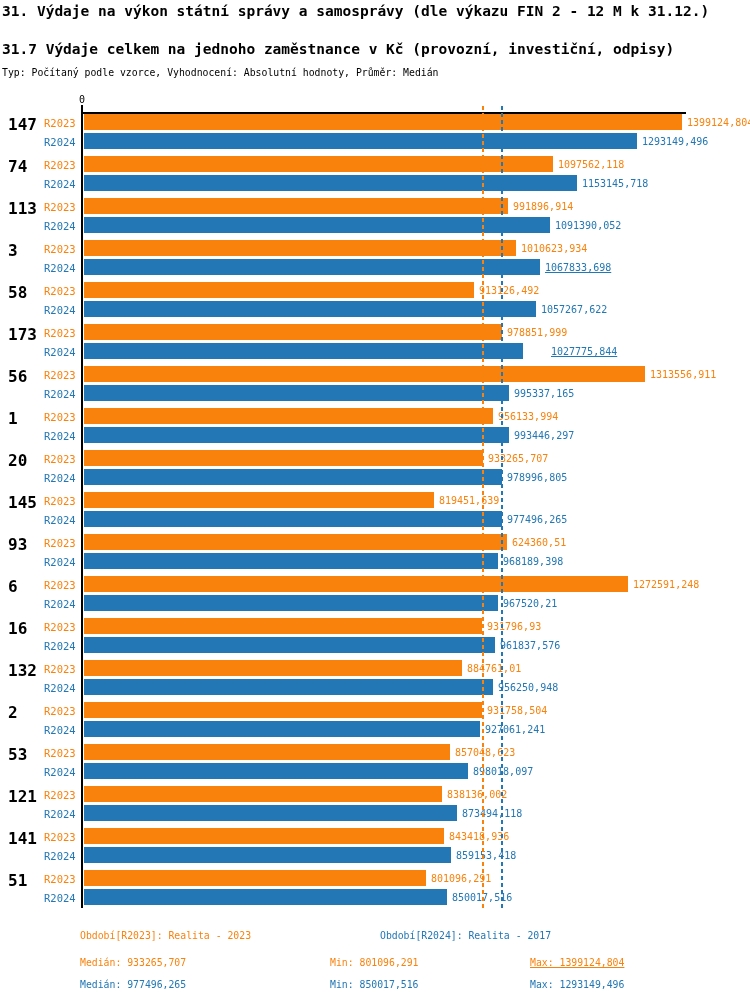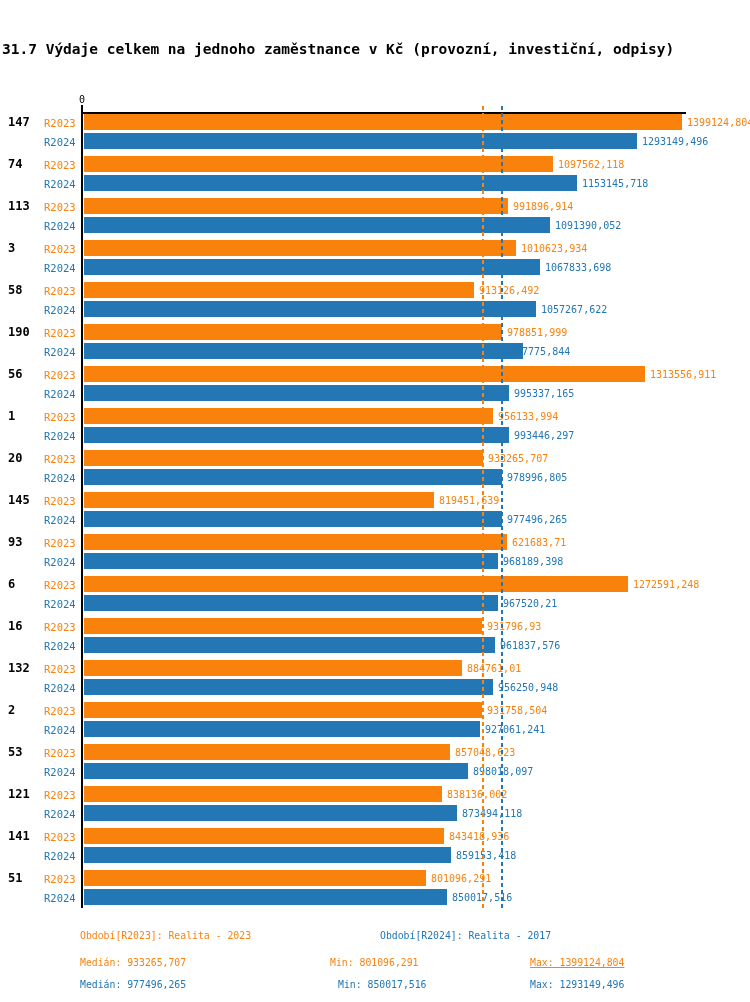--- a/index.html
+++ b/index.html
@@ -5,32 +5,34 @@
   html,body{margin:0;padding:0;background:#fff;}
   .page{position:relative;width:750px;height:1002px;background:#fff;overflow:hidden;
         font-family:"DejaVu Sans Mono",monospace;color:#000;}
   .abs{position:absolute;white-space:nowrap;}
   .title{left:2px;top:3px;font-size:14.5px;font-weight:bold;letter-spacing:0;}
   .subtitle{left:2px;top:41px;font-size:14.5px;font-weight:bold;}
   .meta{left:2px;top:67px;font-size:9.8px;}
   .zero{left:74px;top:94px;width:16px;text-align:center;font-size:10px;}
   .yaxis{left:81px;top:105px;width:2px;height:803px;background:#000;}
   .topline{left:83px;top:112px;width:603px;height:2px;background:#000;}
-  .cat{font-size:12px;font-weight:bold;color:#000;}
+  .cat{font-size:16px;font-weight:bold;color:#000;}
   .ser{font-size:10.5px;}
   .bar{position:absolute;height:16px;}
   .val{font-size:10px;}
   .medline{position:absolute;width:2px;z-index:5;}
   .legend,.stat{font-size:9.8px;}
 </style>
 </head>
 <body>
 
 <div class="page">
+  <div class="abs title">31. Výdaje na výkon státní správy a samosprávy (dle výkazu FIN 2 - 12 M k 31.12.)</div>
   <div class="abs subtitle">31.7 Výdaje celkem na jednoho zaměstnance v Kč (provozní, investiční, odpisy)</div>
+  <div class="abs meta">Typ: Počítaný podle vzorce, Vyhodnocení: Absolutní hodnoty, Průměr: Medián</div>
 
   <div>
     <div class="abs zero">0</div>
     <div class="abs yaxis"></div>
     <div class="abs topline"></div>
     <div id="chart-rows">
         <div class="abs cat" style="left: 8px; top: 115px;">147</div>
         <div class="abs ser" style="left: 44px; top: 117px; color: rgb(249, 130, 13);">R2023</div>
         <div class="abs bar" style="left: 84px; top: 114px; width: 598px; height: 16px; background: rgb(249, 130, 13);"></div>
         <div class="abs val" style="left: 687px; top: 117px; color: rgb(249, 130, 13);">1399124,804</div>
@@ -50,35 +52,35 @@
         <div class="abs val" style="left: 513px; top: 201px; color: rgb(249, 130, 13);">991896,914</div>
         <div class="abs ser" style="left: 44px; top: 220px; color: rgb(34, 119, 180);">R2024</div>
         <div class="abs bar" style="left: 84px; top: 217px; width: 466px; height: 16px; background: rgb(34, 119, 180);"></div>
         <div class="abs val" style="left: 555px; top: 220px; color: rgb(34, 119, 180);">1091390,052</div>
         <div class="abs cat" style="left: 8px; top: 241px;">3</div>
         <div class="abs ser" style="left: 44px; top: 243px; color: rgb(249, 130, 13);">R2023</div>
         <div class="abs bar" style="left: 84px; top: 240px; width: 432px; height: 16px; background: rgb(249, 130, 13);"></div>
         <div class="abs val" style="left: 521px; top: 243px; color: rgb(249, 130, 13);">1010623,934</div>
         <div class="abs ser" style="left: 44px; top: 262px; color: rgb(34, 119, 180);">R2024</div>
         <div class="abs bar" style="left: 84px; top: 259px; width: 456px; height: 16px; background: rgb(34, 119, 180);"></div>
-        <div class="abs val" style="left: 545px; top: 262px; color: rgb(34, 119, 180);">1067833,698</div>
+        <div class="abs val" style="left: 545px; top: 262px; color: rgb(34, 119, 180); text-decoration: underline;">1067833,698</div>
         <div class="abs cat" style="left: 8px; top: 283px;">58</div>
         <div class="abs ser" style="left: 44px; top: 285px; color: rgb(249, 130, 13);">R2023</div>
         <div class="abs bar" style="left: 84px; top: 282px; width: 390px; height: 16px; background: rgb(249, 130, 13);"></div>
         <div class="abs val" style="left: 479px; top: 285px; color: rgb(249, 130, 13);">913126,492</div>
         <div class="abs ser" style="left: 44px; top: 304px; color: rgb(34, 119, 180);">R2024</div>
         <div class="abs bar" style="left: 84px; top: 301px; width: 452px; height: 16px; background: rgb(34, 119, 180);"></div>
         <div class="abs val" style="left: 541px; top: 304px; color: rgb(34, 119, 180);">1057267,622</div>
-        <div class="abs cat" style="left: 8px; top: 325px;">190</div>
+        <div class="abs cat" style="left: 8px; top: 325px;">173</div>
         <div class="abs ser" style="left: 44px; top: 327px; color: rgb(249, 130, 13);">R2023</div>
         <div class="abs bar" style="left: 84px; top: 324px; width: 418px; height: 16px; background: rgb(249, 130, 13);"></div>
         <div class="abs val" style="left: 507px; top: 327px; color: rgb(249, 130, 13);">978851,999</div>
         <div class="abs ser" style="left: 44px; top: 346px; color: rgb(34, 119, 180);">R2024</div>
         <div class="abs bar" style="left: 84px; top: 343px; width: 439px; height: 16px; background: rgb(34, 119, 180);"></div>
-        <div class="abs val" style="left: 504px; top: 346px; color: rgb(34, 119, 180);">1027775,844</div>
+        <div class="abs val" style="left: 551px; top: 346px; color: rgb(34, 119, 180); text-decoration: underline;">1027775,844</div>
         <div class="abs cat" style="left: 8px; top: 367px;">56</div>
         <div class="abs ser" style="left: 44px; top: 369px; color: rgb(249, 130, 13);">R2023</div>
         <div class="abs bar" style="left: 84px; top: 366px; width: 561px; height: 16px; background: rgb(249, 130, 13);"></div>
         <div class="abs val" style="left: 650px; top: 369px; color: rgb(249, 130, 13);">1313556,911</div>
         <div class="abs ser" style="left: 44px; top: 388px; color: rgb(34, 119, 180);">R2024</div>
         <div class="abs bar" style="left: 84px; top: 385px; width: 425px; height: 16px; background: rgb(34, 119, 180);"></div>
         <div class="abs val" style="left: 514px; top: 388px; color: rgb(34, 119, 180);">995337,165</div>
         <div class="abs cat" style="left: 8px; top: 409px;">1</div>
         <div class="abs ser" style="left: 44px; top: 411px; color: rgb(249, 130, 13);">R2023</div>
         <div class="abs bar" style="left: 84px; top: 408px; width: 409px; height: 16px; background: rgb(249, 130, 13);"></div>
@@ -96,21 +98,21 @@
         <div class="abs cat" style="left: 8px; top: 493px;">145</div>
         <div class="abs ser" style="left: 44px; top: 495px; color: rgb(249, 130, 13);">R2023</div>
         <div class="abs bar" style="left: 84px; top: 492px; width: 350px; height: 16px; background: rgb(249, 130, 13);"></div>
         <div class="abs val" style="left: 439px; top: 495px; color: rgb(249, 130, 13);">819451,639</div>
         <div class="abs ser" style="left: 44px; top: 514px; color: rgb(34, 119, 180);">R2024</div>
         <div class="abs bar" style="left: 84px; top: 511px; width: 418px; height: 16px; background: rgb(34, 119, 180);"></div>
         <div class="abs val" style="left: 507px; top: 514px; color: rgb(34, 119, 180);">977496,265</div>
         <div class="abs cat" style="left: 8px; top: 535px; text-align: right;">93</div>
         <div class="abs ser" style="left: 44px; top: 537px; color: rgb(249, 130, 13);">R2023</div>
         <div class="abs bar" style="left: 84px; top: 534px; width: 423px; height: 16px; background: rgb(249, 130, 13);"></div>
-        <div class="abs val" style="left: 512px; top: 537px; color: rgb(249, 130, 13);">621683,71</div>
+        <div class="abs val" style="left: 512px; top: 537px; color: rgb(249, 130, 13);">624360,51</div>
         <div class="abs ser" style="left: 44px; top: 556px; color: rgb(34, 119, 180);">R2024</div>
         <div class="abs bar" style="left: 84px; top: 553px; width: 414px; height: 16px; background: rgb(34, 119, 180);"></div>
         <div class="abs val" style="left: 503px; top: 556px; color: rgb(34, 119, 180);">968189,398</div>
         <div class="abs cat" style="left: 8px; top: 577px;">6</div>
         <div class="abs ser" style="left: 44px; top: 579px; color: rgb(249, 130, 13);">R2023</div>
         <div class="abs bar" style="left: 84px; top: 576px; width: 544px; height: 16px; background: rgb(249, 130, 13);"></div>
         <div class="abs val" style="left: 633px; top: 579px; color: rgb(249, 130, 13);">1272591,248</div>
         <div class="abs ser" style="left: 44px; top: 598px; color: rgb(34, 119, 180);">R2024</div>
         <div class="abs bar" style="left: 84px; top: 595px; width: 414px; height: 16px; background: rgb(34, 119, 180);"></div>
         <div class="abs val" style="left: 503px; top: 598px; color: rgb(34, 119, 180);">967520,21</div>
@@ -170,16 +172,16 @@
 
   <div>
     <div class="abs legend" style="left:80px;top:930px;color:#F9820D;">Období[R2023]: Realita - 2023</div>
     <div class="abs legend" style="left:380px;top:930px;color:#2277B4;">Období[R2024]: Realita - 2017</div>
 
     <div class="abs stat" style="left:80px;top:957px;color:#F9820D;">Medián: 933265,707</div>
     <div class="abs stat" style="left:330px;top:957px;color:#F9820D;">Min: 801096,291</div>
     <div class="abs stat" style="left:530px;top:957px;color:#F9820D;text-decoration:underline;">Max: 1399124,804</div>
 
     <div class="abs stat" style="left:80px;top:979px;color:#2277B4;">Medián: 977496,265</div>
-    <div class="abs stat" style="left:330px;top:979px;color:#2277B4;margin-left:8px;">Min: 850017,516</div>
+    <div class="abs stat" style="left:330px;top:979px;color:#2277B4;">Min: 850017,516</div>
     <div class="abs stat" style="left:530px;top:979px;color:#2277B4;">Max: 1293149,496</div>
   </div>
 </div>
 
 </body></html>

